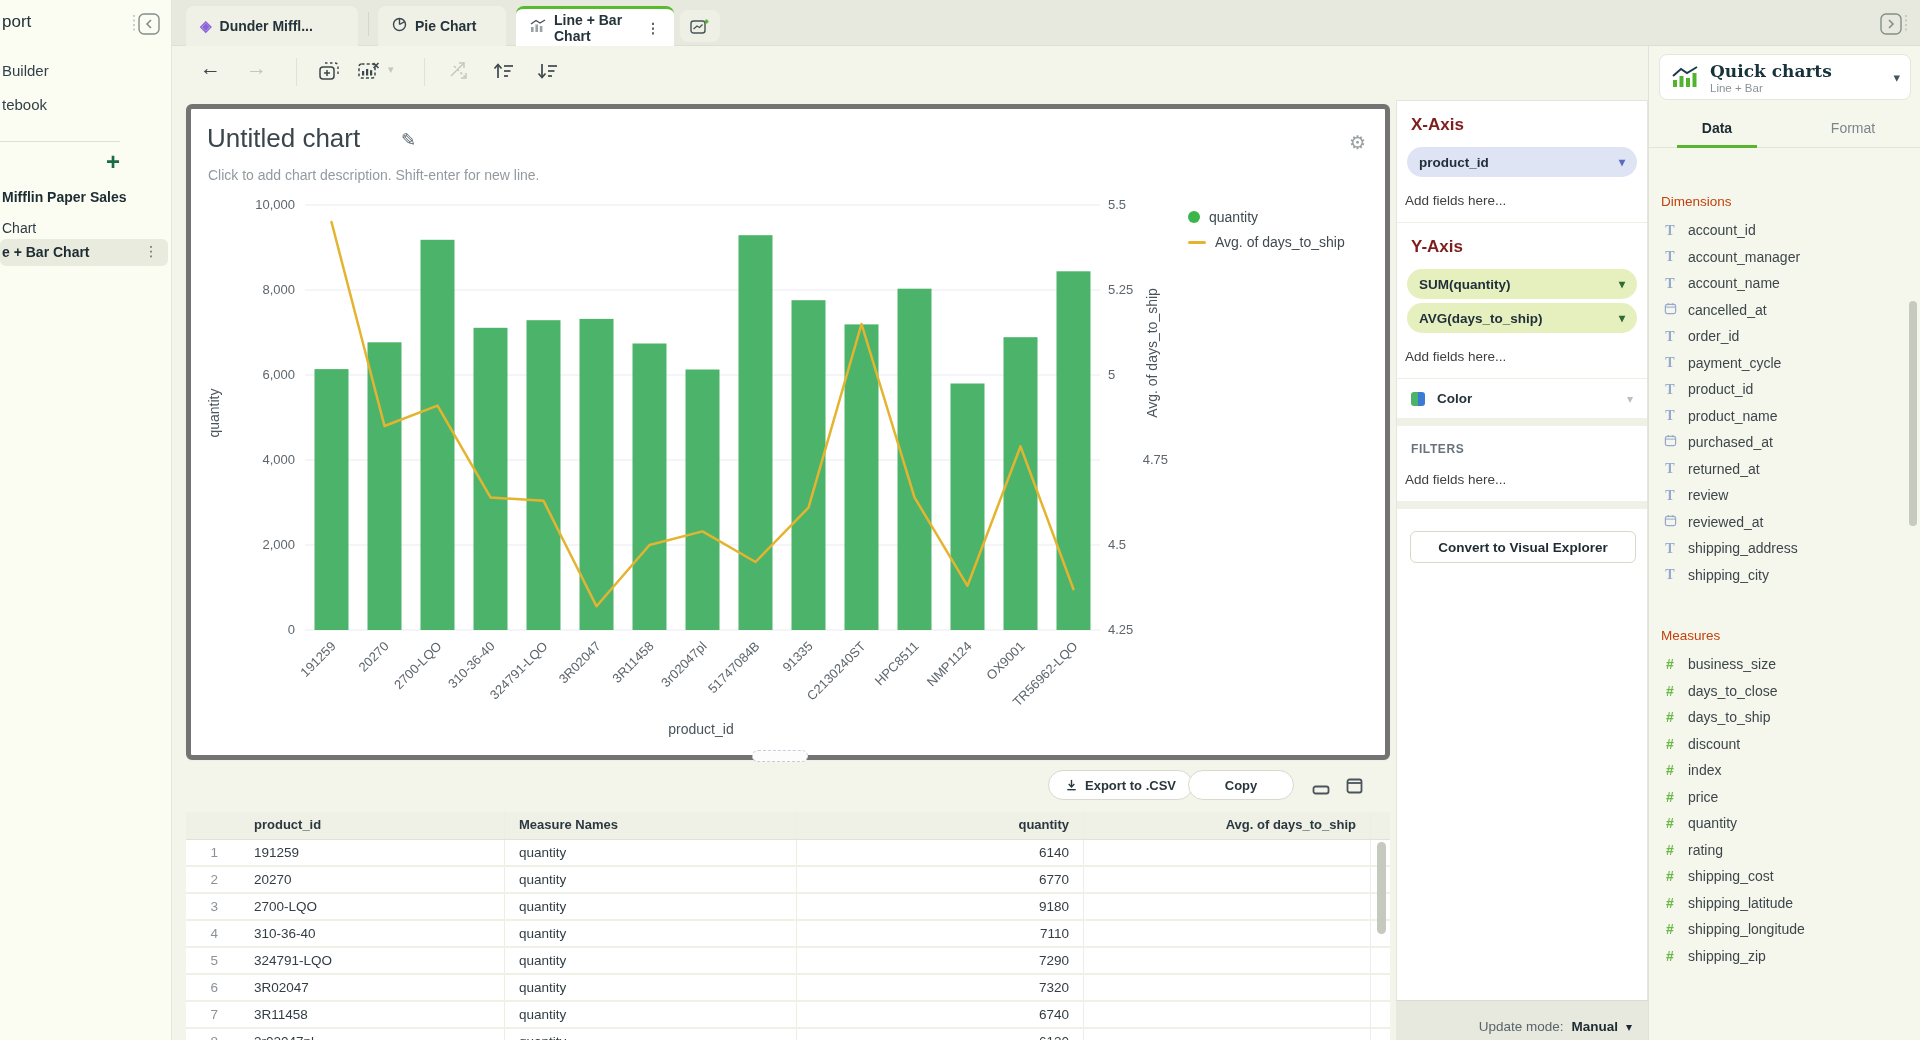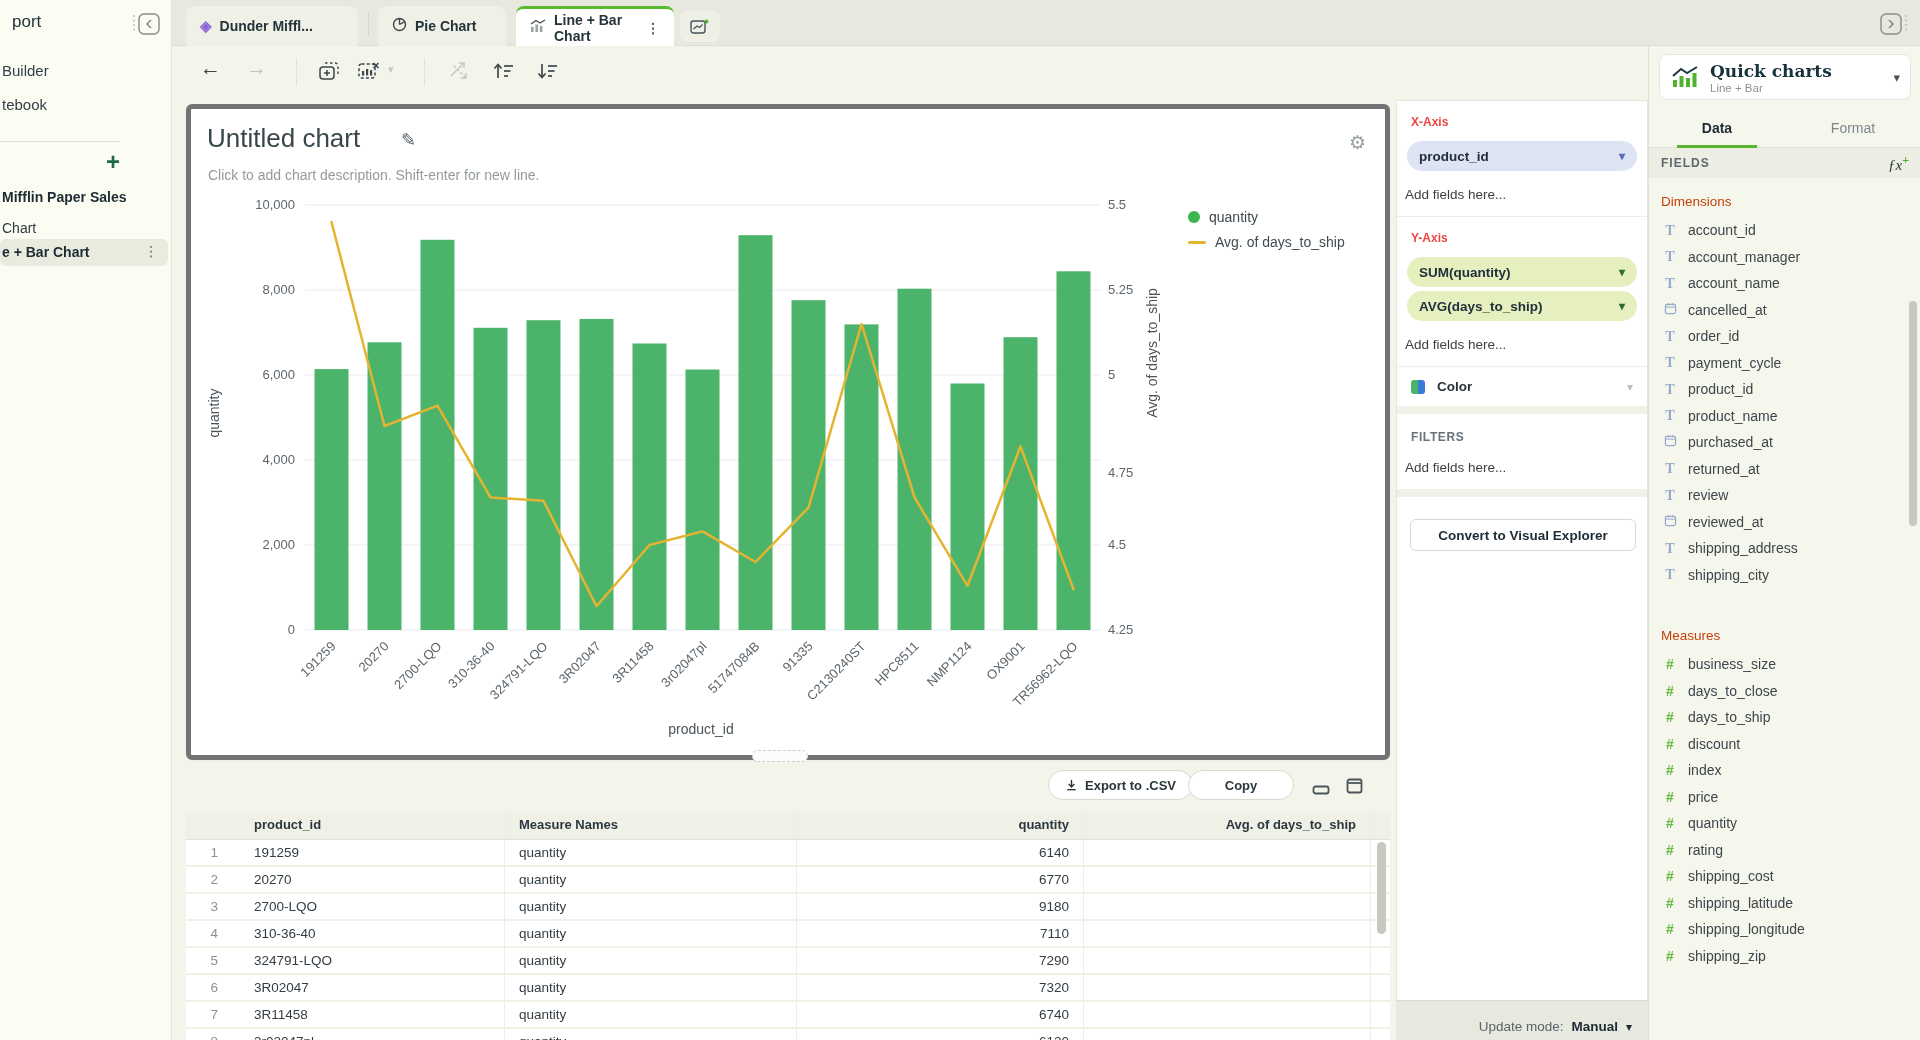--- a/index.html
+++ b/index.html
@@ -1,21 +1,21 @@
 <!DOCTYPE html>
 <html><head>
 <meta charset="utf-8">
 <style>
   * { margin:0; padding:0; box-sizing:border-box; }
   html,body { width:1920px; height:1040px; overflow:hidden; }
   body { font-family:"Liberation Sans", sans-serif; background:#f4f5ea; color:#2d3940; position:relative; }
 
   
   #sidebar { position:absolute; left:0; top:0; width:172px; height:1040px; background:#fbfcf2; border-right:1px solid #e3e5da; z-index:5; }
-  #sidebar .sb-title { position:absolute; left:12px; top:12px; font-size:17px; color:#21333b; }
+  #sidebar .sb-title { position:absolute; left:2px; top:12px; font-size:17px; color:#21333b; }
   .panel-toggle { position:absolute; width:32px; height:26px; cursor:pointer; }
   #sidebar .panel-toggle { left:130px; top:11px; }
   .sb-item { position:absolute; left:2px; font-size:15px; color:#33414a; cursor:pointer; }
   .sb-divider { position:absolute; left:0; top:141px; width:120px; border-top:1px solid #dfe1d6; }
   .sb-plus { position:absolute; left:106px; top:148px; font-size:24px; color:#1c6b45; font-weight:bold; cursor:pointer; }
   .sb-section { position:absolute; left:2px; top:189px; font-size:14px; font-weight:bold; color:#1d2b33; }
   .sb-sub { position:absolute; left:2px; font-size:14px; color:#2d3b43; cursor:pointer; }
   .sb-selected { position:absolute; left:0; top:239px; width:168px; height:27px; background:#e9ebdf; border-radius:6px; cursor:pointer; }
   .sb-selected .lbl { position:absolute; left:2px; top:5px; font-size:14px; font-weight:bold; color:#1d2b33; }
   .sb-selected .kebab { position:absolute; right:10px; top:4px; color:#5a646a; font-size:14px; cursor:pointer; }
@@ -70,21 +70,21 @@
   .tbody .trow { height:27px; background:#fff; border-bottom:2px solid #eff1e6; }
   .tcell { padding:5px 14px; font-size:13.5px; color:#333d44; white-space:nowrap; overflow:hidden; }
   .tcell.c0 { text-align:right; color:#8a9298; padding-right:22px; }
   .tcell.c1, .tcell.c2 { border-right:1px solid #eceee3; }
   .tcell.c3, .tcell.c4 { text-align:right; border-right:1px solid #eceee3; }
   .thead .tcell.c3, .thead .tcell.c4 { text-align:right; }
   .tscroll { position:absolute; right:4px; top:30px; width:9px; height:92px; background:#c5c9be; border-radius:5px; cursor:pointer; }
 
   
   #config { position:absolute; left:1396px; top:100px; width:252px; height:900px; background:#fff; border:1px solid #e4e6db; border-bottom:none; }
-  .cfg-head { font-size:12px; font-weight:bold; color:#ef4444; padding:14px 14px 8px; }
+  .cfg-head { font-size:17px; font-weight:bold; color:#7f1d1d; padding:14px 14px 8px; }
   .pill { margin:4px 10px; height:30px; border-radius:15px; display:flex; align-items:center; justify-content:space-between; padding:0 12px; font-size:13.5px; font-weight:bold; color:#22303b; cursor:pointer; }
   .pill.dim { background:#dfe4f4; }
   .pill.dim .chev { color:#5b6bbf; }
   .pill.meas { background:#e6f0bf; }
   .pill.meas .chev { color:#2f6b33; }
   .chev { font-size:12px; }
   .placeholder { padding:12px 14px 14px 8px; font-size:13.5px; color:#404040; cursor:text; }
   .cfg-div { border-top:1px solid #edefe4; }
   .color-row { display:flex; align-items:center; gap:12px; padding:12px 14px; cursor:pointer; }
   .swatch { width:14px; height:14px; border-radius:3px; background:linear-gradient(90deg,#4cb46a 50%,#3a7bd5 50%); }
@@ -255,21 +255,21 @@
       <div class="tick" style="top: 77px;">8,000</div>
       <div class="tick" style="top: 162px;">6,000</div>
       <div class="tick" style="top: 247px;">4,000</div>
       <div class="tick" style="top: 332px;">2,000</div>
       <div class="tick" style="top: 417px;">0</div>
     </div>
   <div id="y-right-ticks">
       <div class="tick" style="top: -8px;">5.5</div>
       <div class="tick" style="top: 77px;">5.25</div>
       <div class="tick" style="top: 162px;">5</div>
-      <div class="tick" style="top: 260px;">4.75</div>
+      <div class="tick" style="top: 247px; text-align: right;">4.75</div>
       <div class="tick" style="top: 332px;">4.5</div>
       <div class="tick" style="top: 417px;">4.25</div>
     </div>
 
   <div id="plot-wrap">
     <svg width="795" height="425" viewBox="0 0 795 425">
         <line x1="0" x2="795" y1="0.0" y2="0.0" stroke="#e9e9f3" stroke-width="1"></line>
         <line x1="0" x2="795" y1="85.0" y2="85.0" stroke="#e9e9f3" stroke-width="1"></line>
         <line x1="0" x2="795" y1="170.0" y2="170.0" stroke="#e9e9f3" stroke-width="1"></line>
         <line x1="0" x2="795" y1="255.0" y2="255.0" stroke="#e9e9f3" stroke-width="1"></line>
@@ -481,24 +481,20 @@
       <div class="qc-sub">Line + Bar</div>
     </span>
     <span class="qc-chev">▾</span>
   </div>
 
   <div class="f-tabs">
     <div class="f-tab active">Data</div>
     <div class="f-tab idle">Format</div>
   </div>
 
-  <div class="fields-bar">
-    <span class="fl">FIELDS</span>
-    <span class="fx">ƒx<span class="plus">+</span></span>
-  </div>
 
   <div class="field-list">
     <div class="grp-label">Dimensions</div>
     <div id="dims">
         <div class="field-row">
           <span class="ficon"><span class="ficon t">T</span></span>
           <span>account_id</span>
         </div>
         <div class="field-row">
           <span class="ficon"><span class="ficon t">T</span></span>

